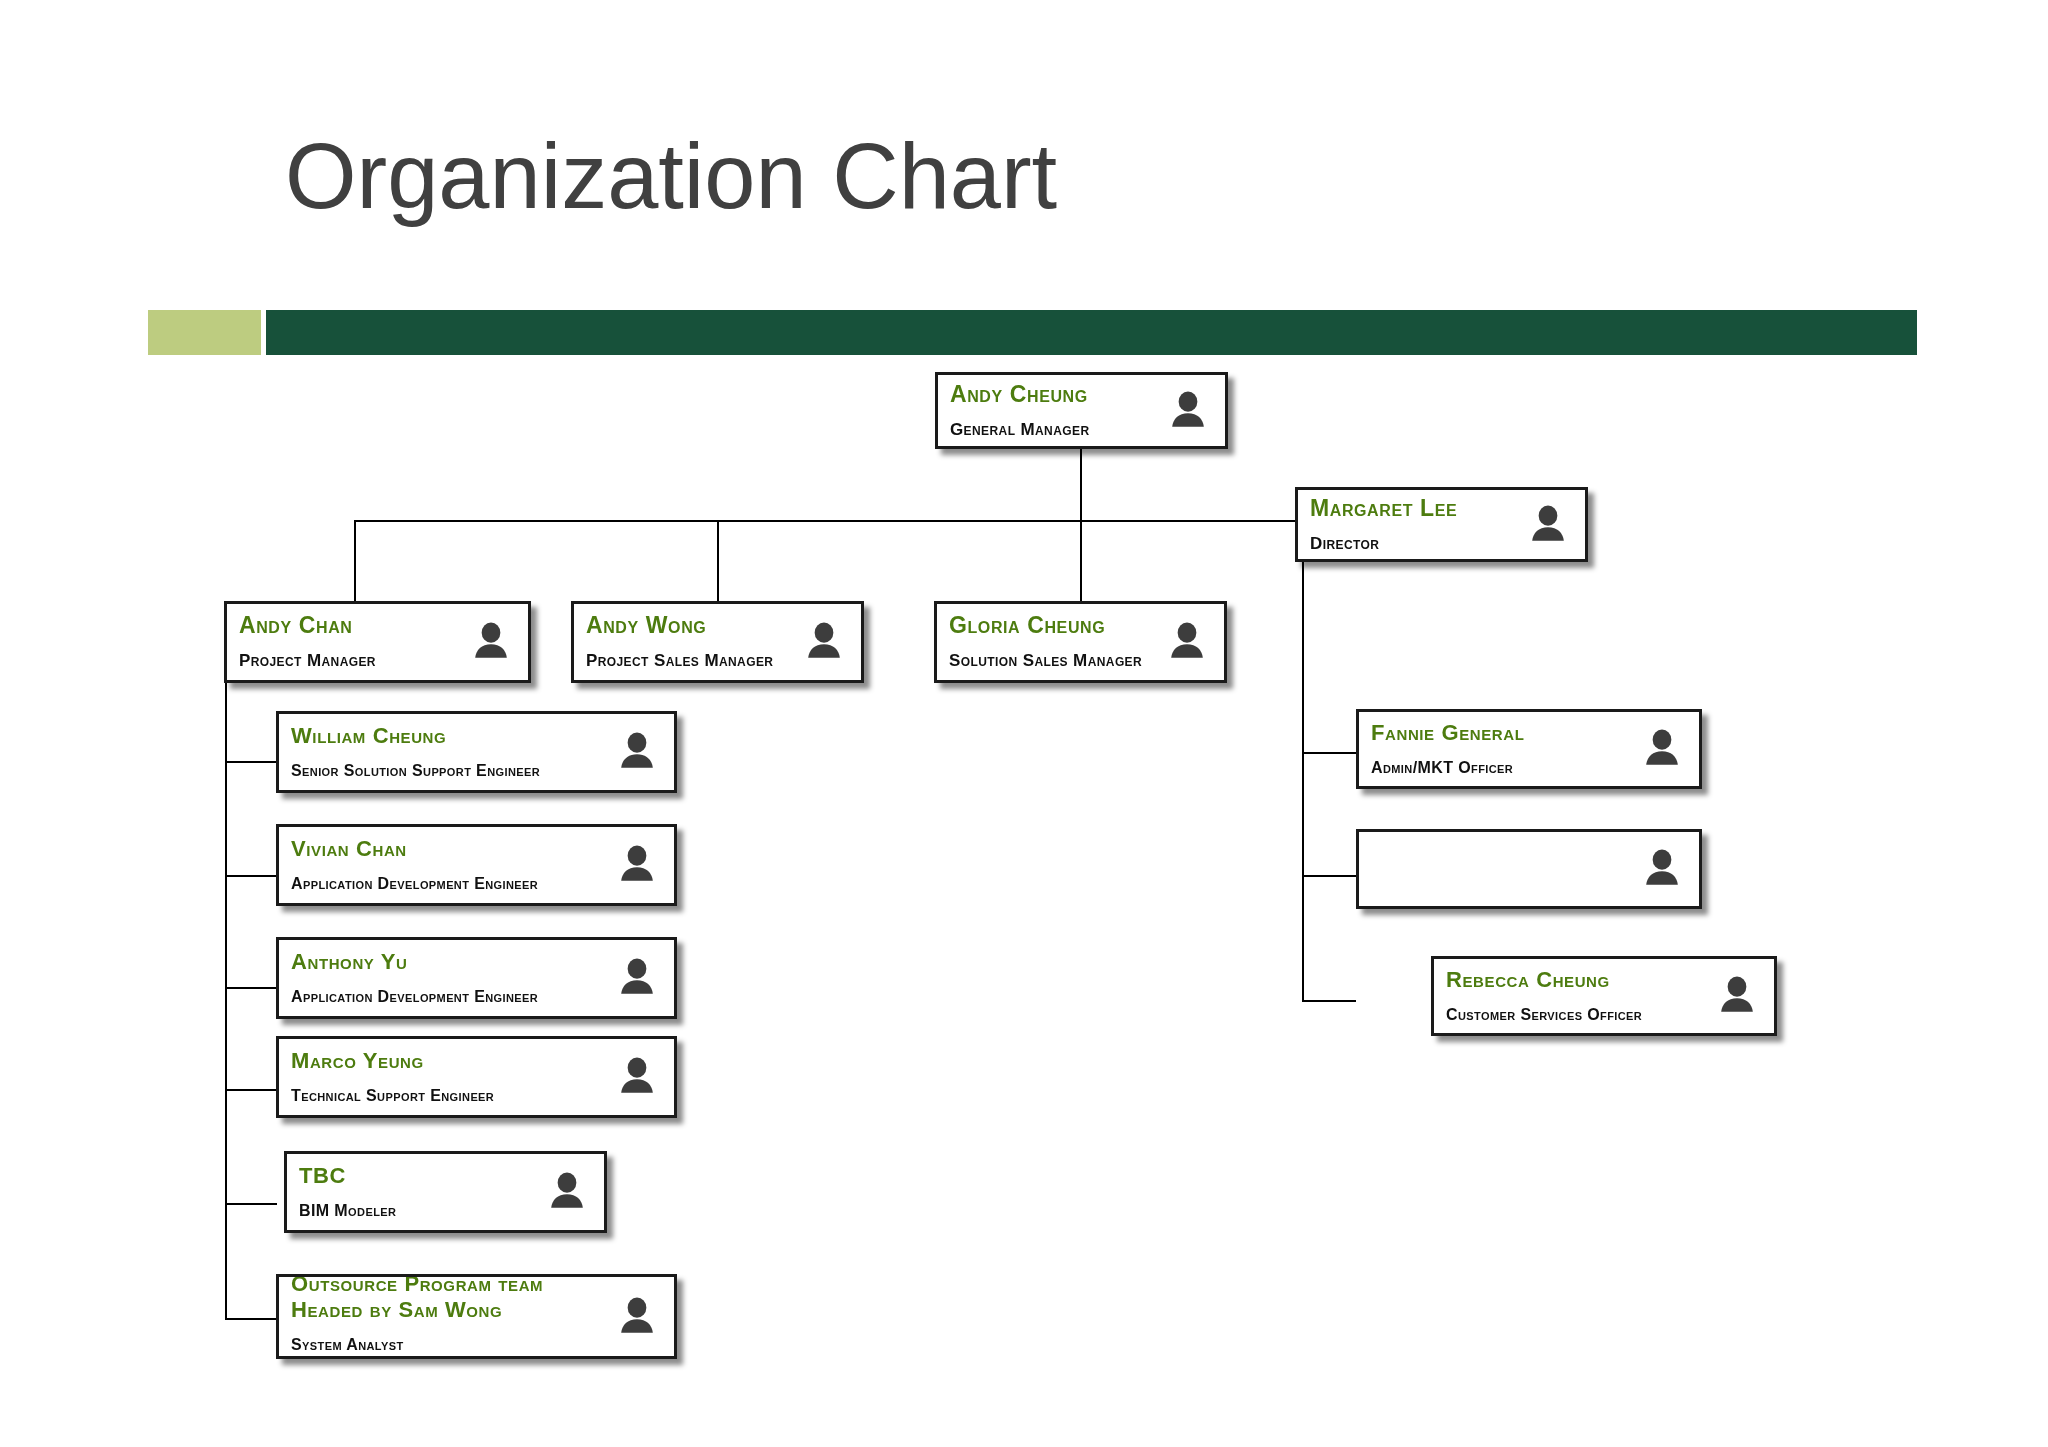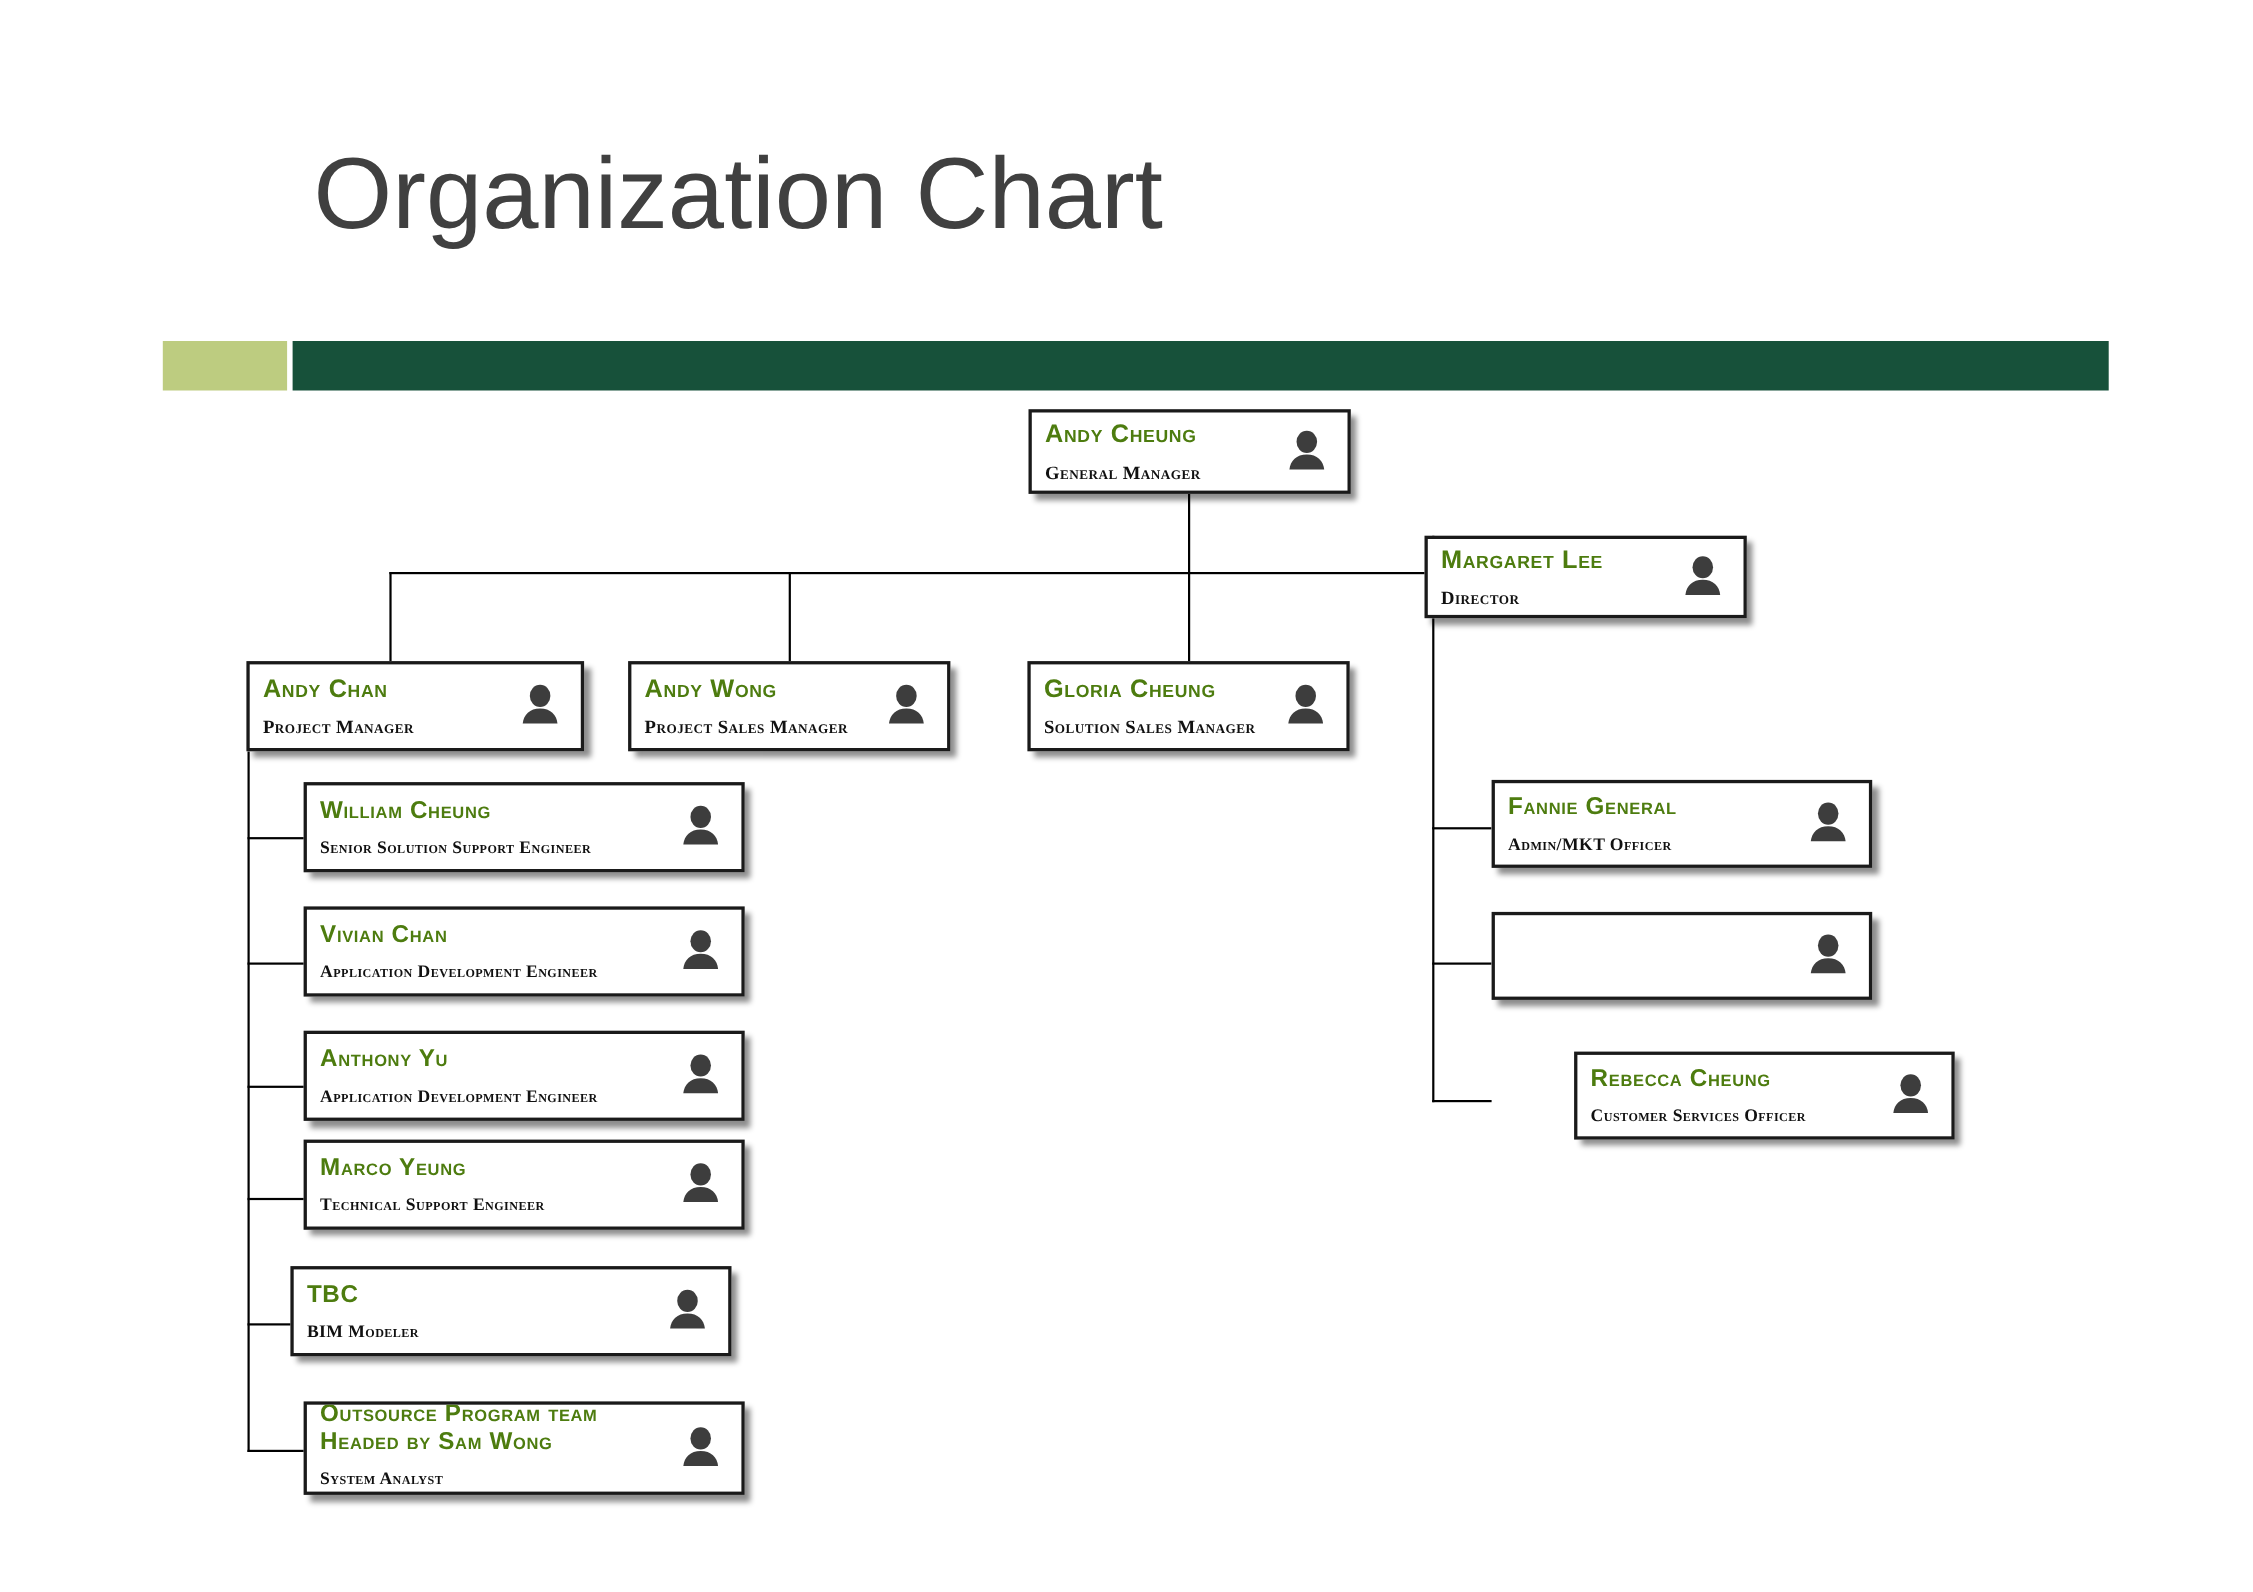--- a/index.html
+++ b/index.html
@@ -86,21 +86,20 @@
   }
   .node .ttl {
     display: block;
     font-variant: small-caps;
     font-weight: bold;
     color: #111111;
     font-size: 17px;
     line-height: 1.2;
     letter-spacing: 0.4px;
     margin-top: 12px;
-    font-family: Liberation Serif, serif;
   }
   .node .avatar {
     position: absolute;
     right: 14px;
     top: 50%;
     transform: translateY(-50%);
     width: 46px;
     height: 46px;
   }
   .node.two-line .txt { top: 46%; }
@@ -234,21 +233,21 @@
     <div class="txt">
       <span class="nm">Marco Yeung</span>
       <span class="ttl">Technical Support Engineer</span>
     </div>
     <svg class="avatar" viewBox="0 0 64 64">
       <ellipse cx="32" cy="19" rx="13" ry="14" fill="#3d3d3d"></ellipse>
       <path d="M32 35c-13 0-21 8-22 19h44c-1-11-9-19-22-19z" fill="#3d3d3d"></path>
     </svg>
   </div>
 
-  <div class="node sub" style="left:264px; top:1151px; width:401px; height:82px;">
+  <div class="node sub" style="left:284px; top:1151px; width:323px; height:82px;">
     <div class="txt">
       <span class="nm">TBC</span>
       <span class="ttl">BIM Modeler</span>
     </div>
     <svg class="avatar" viewBox="0 0 64 64">
       <ellipse cx="32" cy="19" rx="13" ry="14" fill="#3d3d3d"></ellipse>
       <path d="M32 35c-13 0-21 8-22 19h44c-1-11-9-19-22-19z" fill="#3d3d3d"></path>
     </svg>
   </div>
 

